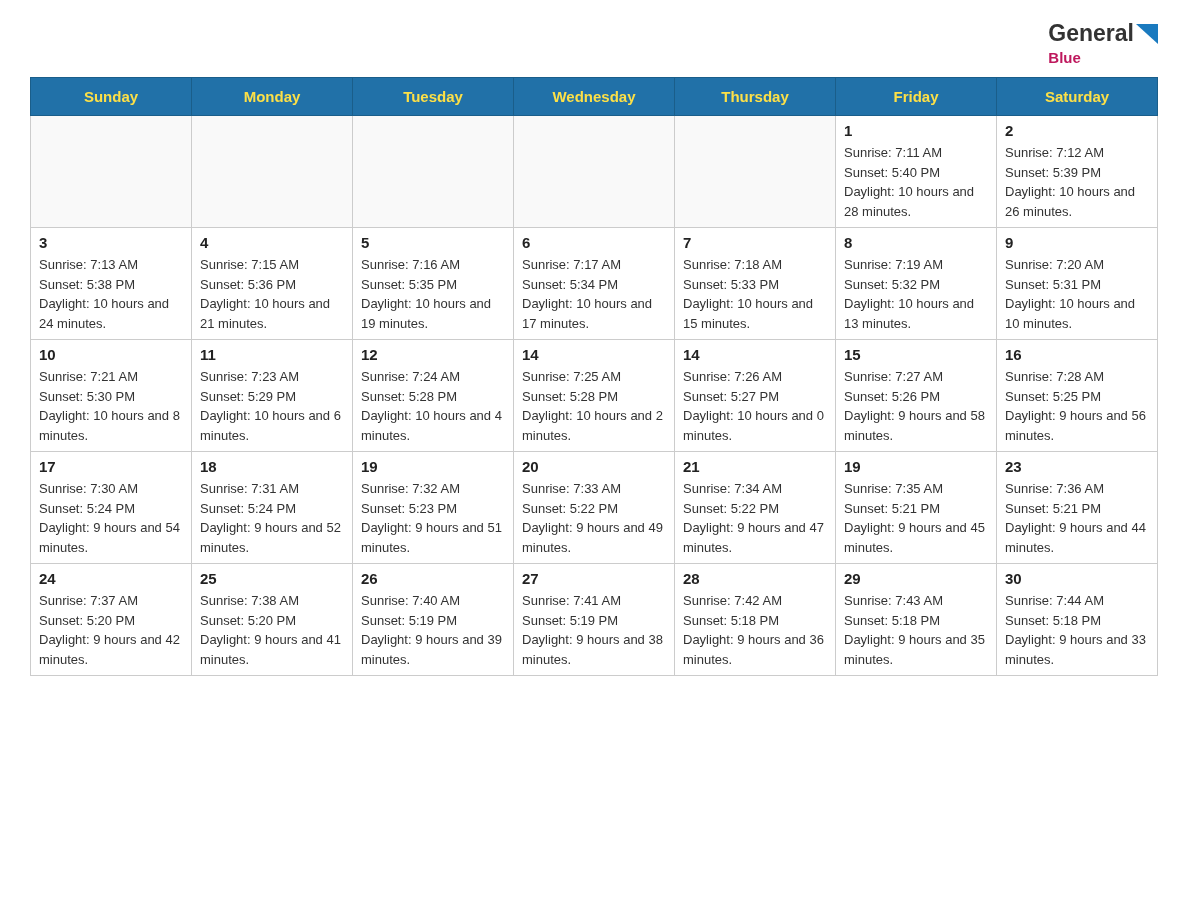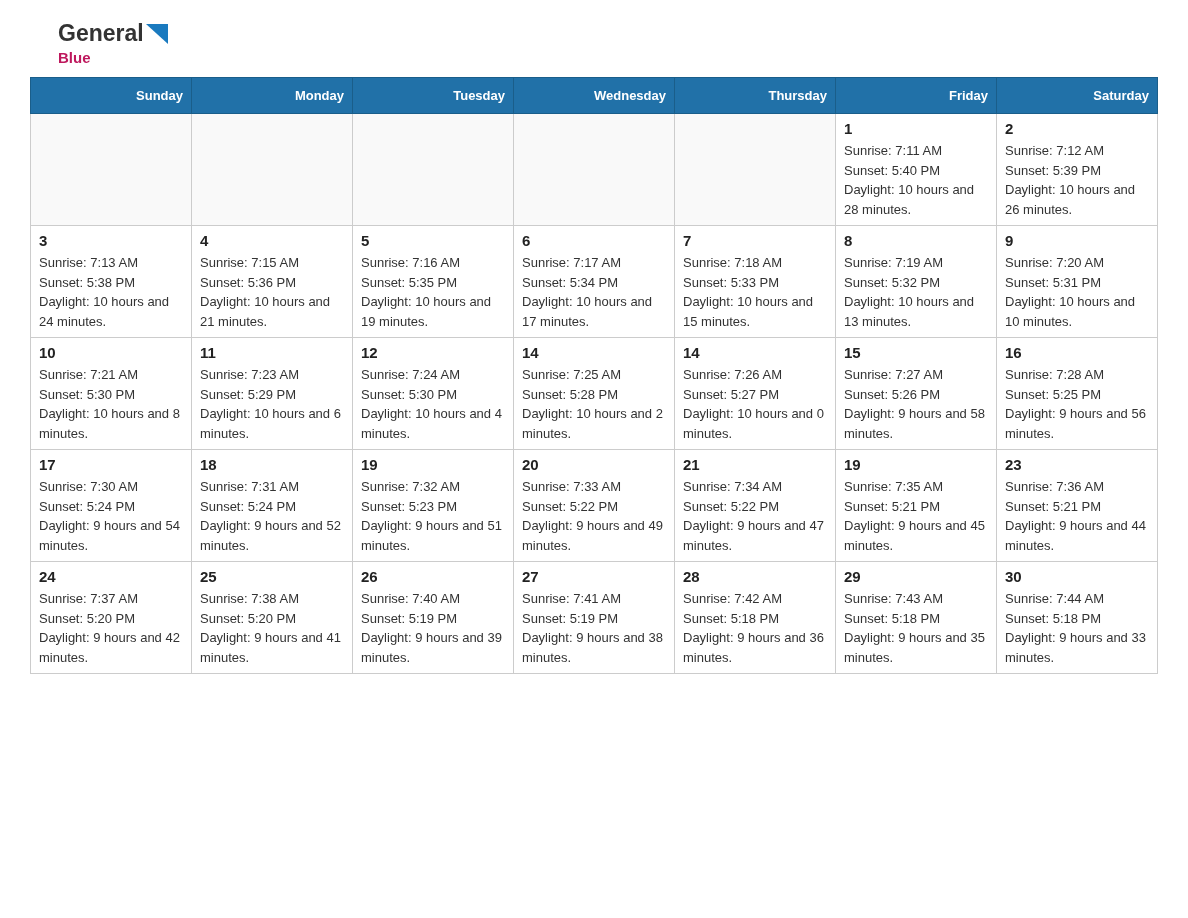--- a/index.html
+++ b/index.html
@@ -6,24 +6,23 @@
     body {
       font-family: Arial, sans-serif;
       background: #fff;
       color: #333;
       width: 1188px;
       min-height: 918px;
       padding: 20px 30px;
     }
     .header {
       display: flex;
-      justify-content: space-between;
+      justify-content: flex-end;
       align-items: flex-start;
       margin-bottom: 10px;
-      margin-left: 28px;
     }
     .logo-area {
       display: flex;
       flex-direction: column;
       align-items: flex-start;
     }
     .title-area {
       text-align: right;
     }
     .month-title {
@@ -37,25 +36,25 @@
       color: #444;
       margin-top: 4px;
     }
     .calendar-table {
       width: 100%;
       border-collapse: collapse;
       margin-top: 10px;
     }
     .calendar-table th {
       background: #2171a8;
-      color: #ffffff;
-      font-size: 13px;
+      color: #fde047;
+      font-size: 15px;
       font-weight: bold;
       padding: 10px 8px;
-      text-align: right;
+      text-align: center;
       border: 1px solid #1a5e8a;
     }
     .calendar-table td {
       border: 1px solid #ccc;
       vertical-align: top;
       padding: 6px 8px;
       width: 14.28%;
       min-height: 100px;
     }
     .day-number {
@@ -200,21 +199,21 @@
         </td>
         <td>
           <span class="day-number">11</span>
           <div class="day-info">Sunrise: 7:23 AM
 Sunset: 5:29 PM
 Daylight: 10 hours and 6 minutes.</div>
         </td>
         <td>
           <span class="day-number">12</span>
           <div class="day-info">Sunrise: 7:24 AM
-Sunset: 5:30 PM
+Sunset: 5:28 PM
 Daylight: 10 hours and 4 minutes.</div>
         </td>
         <td>
           <span class="day-number">14</span>
           <div class="day-info">Sunrise: 7:25 AM
 Sunset: 5:28 PM
 Daylight: 10 hours and 2 minutes.</div>
         </td>
         <td>
           <span class="day-number">14</span>

